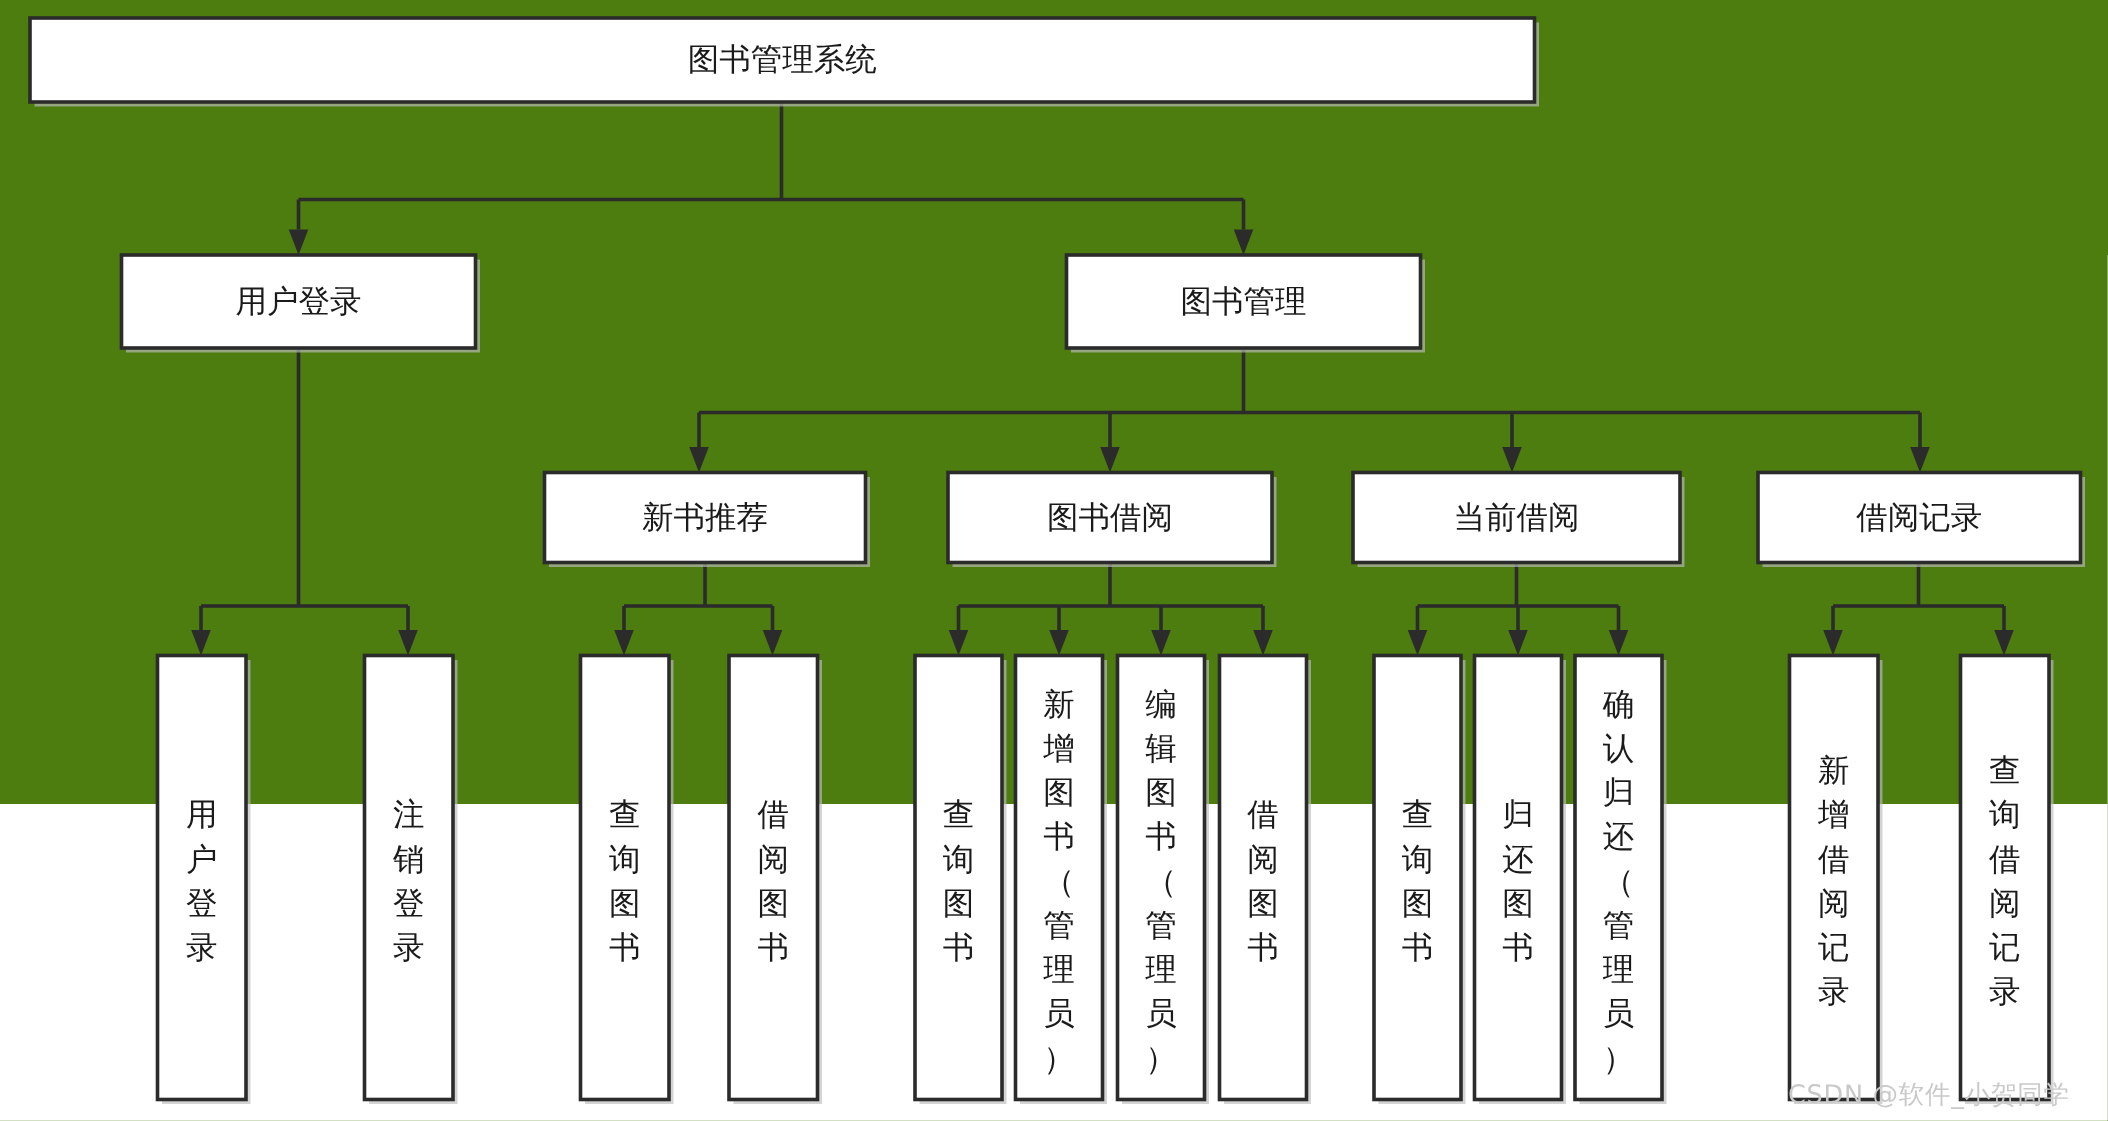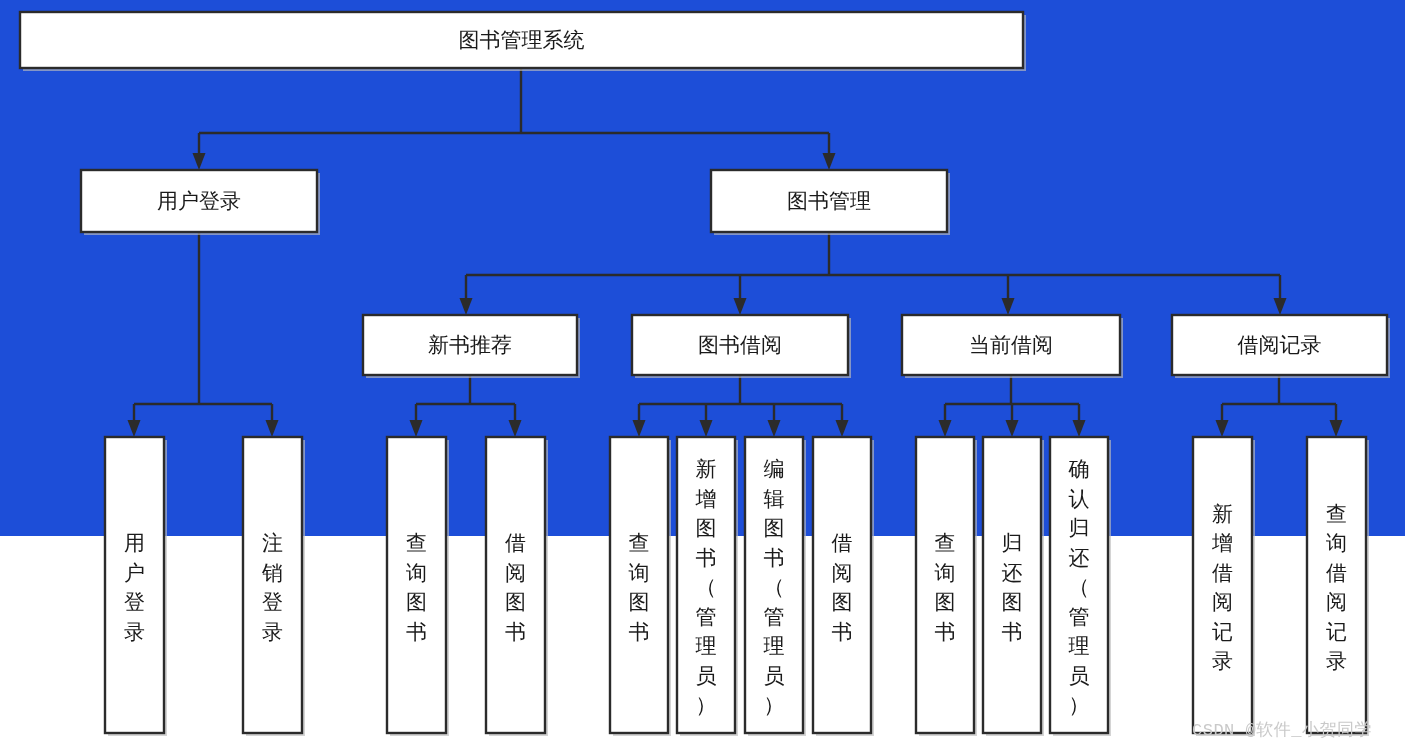--- a/index.html
+++ b/index.html
@@ -11,21 +11,21 @@
   body {
     width: 1405px;
     height: 747px;
     overflow: hidden;
     font-family: "DejaVu Sans", "Liberation Sans", sans-serif;
   }
   #diagram-root {
     position: relative;
     width: 1405px;
     height: 536px;
-    background: #1d4ed8;
+    background: #4d7c0f;
   }
   svg.diagram-canvas {
     position: absolute;
     left: 0;
     top: 0;
     width: 1405px;
     height: 747px;
     display: block;
   }
   .node-rect {
@@ -222,14 +222,14 @@
         <rect x="1193" y="437" width="59" height="296" class="node-rect"></rect>
         <text x="1222.5" y="520.69" class="node-label-vertical"><tspan x="1222.5" dy="0">新</tspan><tspan x="1222.5" dy="29.5">增</tspan><tspan x="1222.5" dy="29.5">借</tspan><tspan x="1222.5" dy="29.5">阅</tspan><tspan x="1222.5" dy="29.5">记</tspan><tspan x="1222.5" dy="29.5">录</tspan></text>
       </g>
       <g>
         <rect x="1310" y="440" width="59" height="296" class="node-rect-shadow"></rect>
         <rect x="1307" y="437" width="59" height="296" class="node-rect"></rect>
         <text x="1336.5" y="520.69" class="node-label-vertical"><tspan x="1336.5" dy="0">查</tspan><tspan x="1336.5" dy="29.5">询</tspan><tspan x="1336.5" dy="29.5">借</tspan><tspan x="1336.5" dy="29.5">阅</tspan><tspan x="1336.5" dy="29.5">记</tspan><tspan x="1336.5" dy="29.5">录</tspan></text>
       </g>
     </svg>
 
-  <div class="watermark-text" style="left: 1192px; top: 718px; color: rgb(201, 201, 201); font-family: Liberation Mono, monospace;">CSDN @软件_小贺同学</div>
+  <div class="watermark-text" style="left: 1192px; top: 718px; color: rgb(201, 201, 201);">CSDN @软件_小贺同学</div>
 </div>
 
 </body></html>

